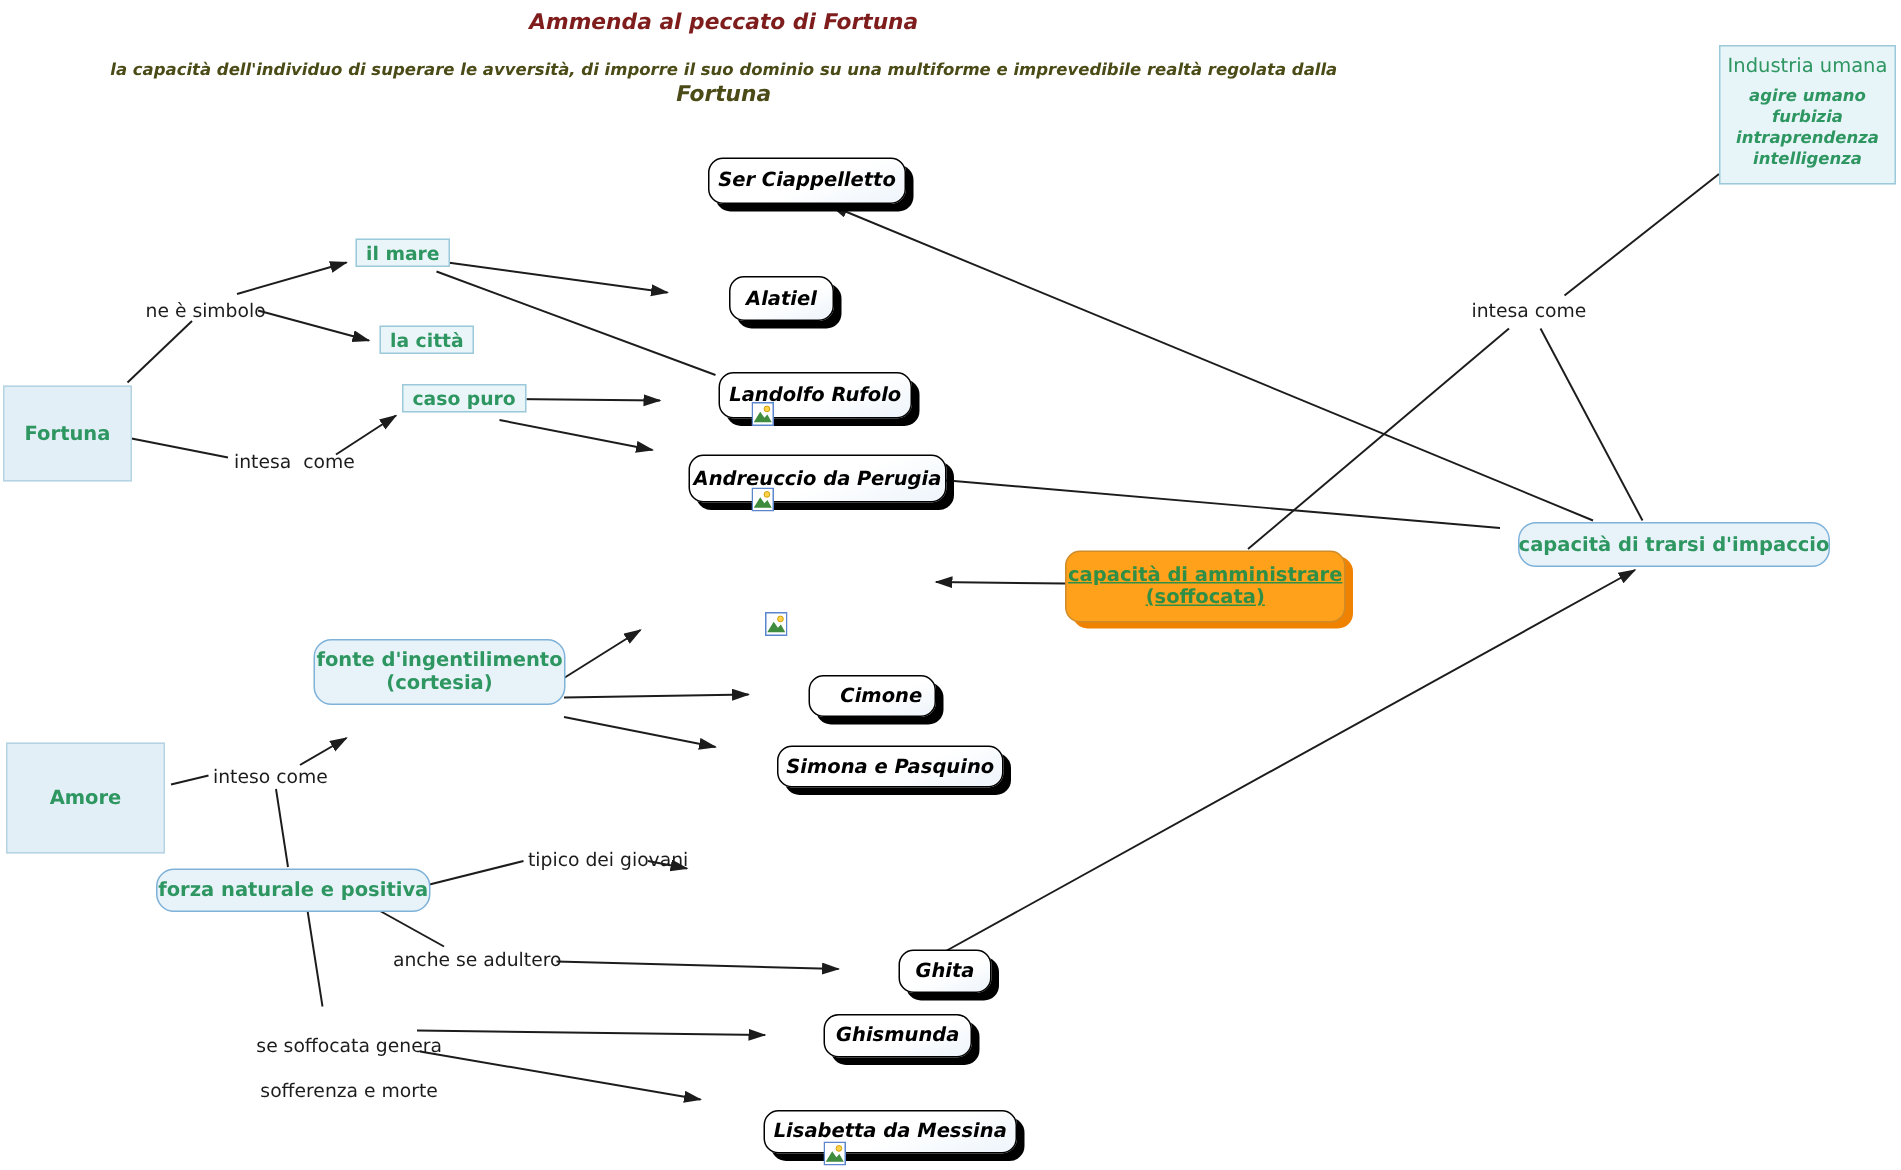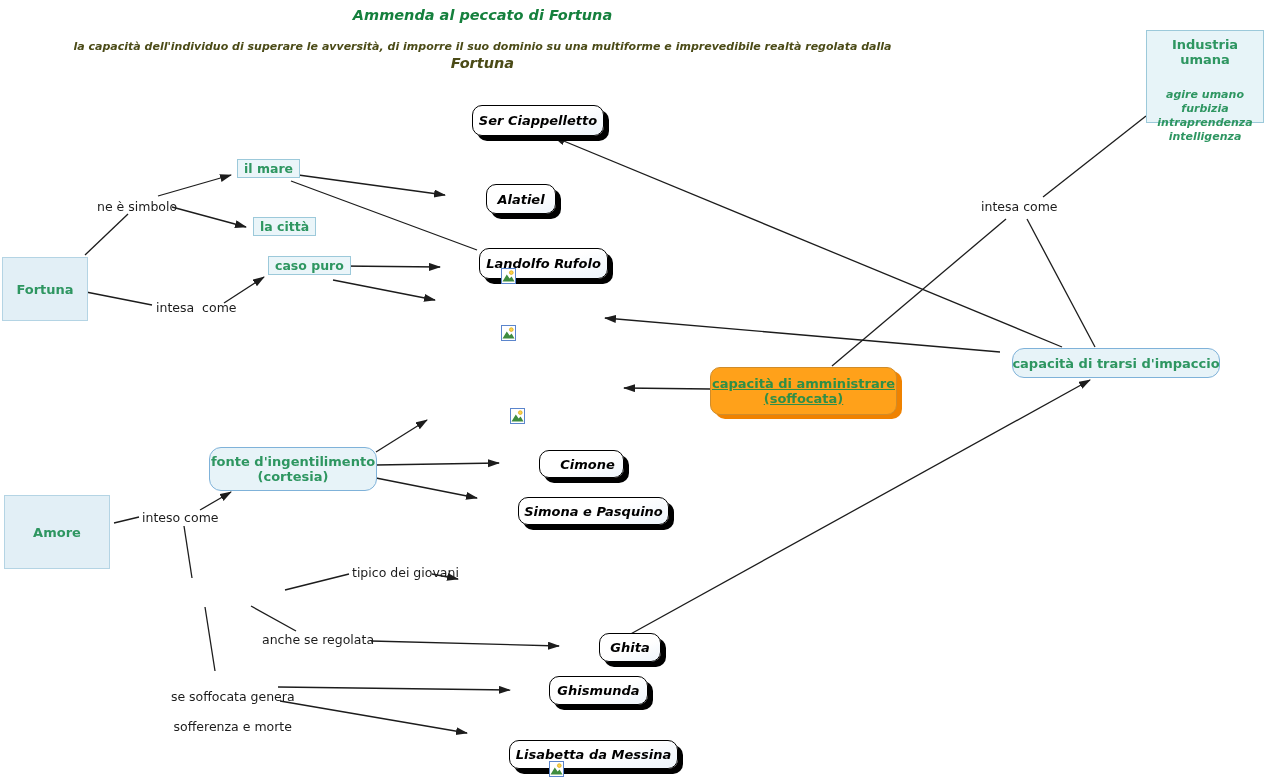--- a/index.html
+++ b/index.html
@@ -1,31 +1,31 @@
 <!DOCTYPE html>
 <html><head>
 <meta charset="utf-8">
 <style>
   html,body{margin:0;padding:0;background:#fff;}
   #canvas{position:relative;width:1267px;height:780px;background:#ffffff;overflow:hidden;
           font-family:"DejaVu Sans","Liberation Sans",sans-serif;}
   #wires{position:absolute;left:0;top:0;width:1267px;height:780px;}
 
-  .title-block{position:absolute;left:0;top:7px;width:965px;text-align:center;color:#15803d;}
+  .title-block{position:absolute;left:0;top:7px;width:965px;text-align:center;color:#7f1d1d;}
   .map-title{font-size:14.5px;font-weight:bold;font-style:italic;}
   .map-subtitle{position:absolute;left:0;top:40px;width:965px;text-align:center;color:#4b4b17;
                 font-size:11px;font-weight:bold;font-style:italic;}
   .map-subtitle-emph{position:absolute;left:0;top:55px;width:965px;text-align:center;color:#4b4b17;
                 font-size:14.5px;font-weight:bold;font-style:italic;}
 
   .bigbox{position:absolute;background:#e2eff6;border:1px solid #b4d4e4;color:#2e9661;
           font-weight:bold;font-size:13px;display:flex;align-items:center;justify-content:center;}
   .industria{position:absolute;background:#e7f4f8;border:1px solid #9cc9da;color:#2e9661;
           text-align:center;padding-top:6px;}
-  .industria .ind-title{font-weight:bold;font-size:13px;display:block;margin-bottom:21px;}
+  .industria .ind-title{font-weight:normal;font-size:13px;display:block;margin-bottom:5px;}
   .industria .ind-item{display:block;font-size:11px;font-weight:bold;font-style:italic;line-height:14px;}
 
   .taglabel{position:absolute;background:#eaf5f9;border:1px solid #9cc9da;color:#2e9661;
           font-weight:bold;font-size:12.5px;padding:1px 6px;white-space:nowrap;}
 
   .pill{position:absolute;background:#e7f3f8;border:1px solid #7fb2d9;color:#2e9661;
         font-weight:bold;font-size:13px;text-align:center;display:flex;flex-direction:column;
         align-items:center;justify-content:center;border-radius:12px;white-space:nowrap;}
 
   .orange{position:absolute;background:#ffa11a;border:1px solid #cf8c2a;border-radius:10px;
@@ -99,34 +99,36 @@
   </div>
 
   <div class="bigbox" style="left:2px;top:257px;width:84px;height:62px;">Fortuna</div>
 
   <div class="bigbox" style="left:4px;top:495px;width:104px;height:72px;">Amore</div>
 
   <div class="taglabel" style="left:237px;top:159px;">il mare</div>
   <div class="taglabel" style="left:253px;top:217px;">la città</div>
   <div class="taglabel" style="left:268px;top:256px;">caso puro</div>
 
-  <div class="pill" style="left:209px;top:447px;width:166px;height:42px;">
+  <div class="pill" style="left:209px;top:426px;width:166px;height:42px;">
     <span>fonte d'ingentilimento</span>
     <span>(cortesia)</span>
   </div>
+  <div class="pill" style="left:104px;top:579px;width:181px;height:27px;">forza naturale e positiva</div>
   <div class="pill" style="left:1001px;top:348px;width:206px;height:28px;margin-left:11px;">capacità di trarsi d'impaccio</div>
 
   <div class="orange" style="left:710px;top:367px;width:185px;height:46px;">
     <span>capacità di amministrare</span>
     <span>(soffocata)</span>
   </div>
 
   <div class="story" style="left:438px;top:105px;width:130px;height:29px;">Ser Ciappelletto</div>
   <div class="story" style="left:452px;top:184px;width:68px;height:28px;">Alatiel</div>
   <div class="story" style="left:445px;top:248px;width:127px;height:29px;">Landolfo Rufolo</div>
+  <div class="story" style="left:425px;top:303px;width:170px;height:30px;">Andreuccio da Perugia</div>
   <div class="story" style="left:505px;top:450px;width:71px;height:26px;padding-left:12px;">Cimone</div>
   <div class="story" style="left:484px;top:497px;width:149px;height:26px;">Simona e Pasquino</div>
   <div class="story" style="left:565px;top:633px;width:60px;height:27px;">Ghita</div>
   <div class="story" style="left:515px;top:676px;width:97px;height:27px;">Ghismunda</div>
   <div class="story" style="left:475px;top:740px;width:167px;height:27px;">Lisabetta da Messina</div>
 
   <span class="imgicon" style="left:501px;top:268px;">
     <svg width="15" height="16" viewBox="0 0 15 16">
         <rect x="0.5" y="0.5" width="14" height="15" fill="#ffffff" stroke="#5b85cc"></rect>
         <circle cx="10.3" cy="4.6" r="1.9" fill="#ffd24a" stroke="#c89a00" stroke-width="0.6"></circle>
@@ -153,19 +155,19 @@
         <circle cx="10.3" cy="4.6" r="1.9" fill="#ffd24a" stroke="#c89a00" stroke-width="0.6"></circle>
         <path d="M1.5,13.5 L5.8,6.5 L8.6,10.5 L10.6,8.4 L13.5,13.5 z" fill="#3f8c3f"></path>
       </svg>
   </span>
 
   <div class="edge-label" style="left:97px;top:199px;">ne è simbolo</div>
   <div class="edge-label" style="left:156px;top:300px;">intesa  come</div>
   <div class="edge-label" style="left:981px;top:199px;">intesa come</div>
   <div class="edge-label" style="left:142px;top:510px;">inteso come</div>
   <div class="edge-label" style="left:352px;top:565px;">tipico dei giovani</div>
-  <div class="edge-label" style="left:262px;top:632px;">anche se regolata</div>
+  <div class="edge-label" style="left:262px;top:632px;">anche se adultero</div>
   <div class="edge-label center" style="left:155px;top:674px;">
     <span>se soffocata genera</span><br>
     <span>sofferenza e morte</span>
   </div>
 
 </div>
 
 </body></html>

